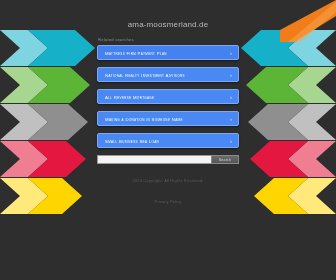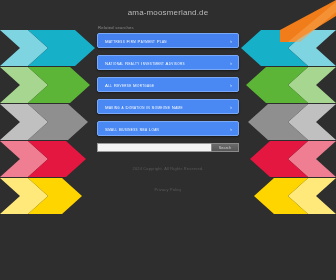--- a/index.html
+++ b/index.html
@@ -35,21 +35,21 @@
     z-index: 2;
     pointer-events: none;
   }
 
   
   #page {
     position: relative;
     z-index: 3;
     width: 336px;
     height: 256px;
-    padding-top: 8px;
+    padding-top: 20px;
   }
 
   #domain-title {
     text-align: center;
     color: #b9b9b9;
     font-size: 8px;
     letter-spacing: 0.15px;
     font-weight: 400;
     margin-bottom: 8px;
   }

